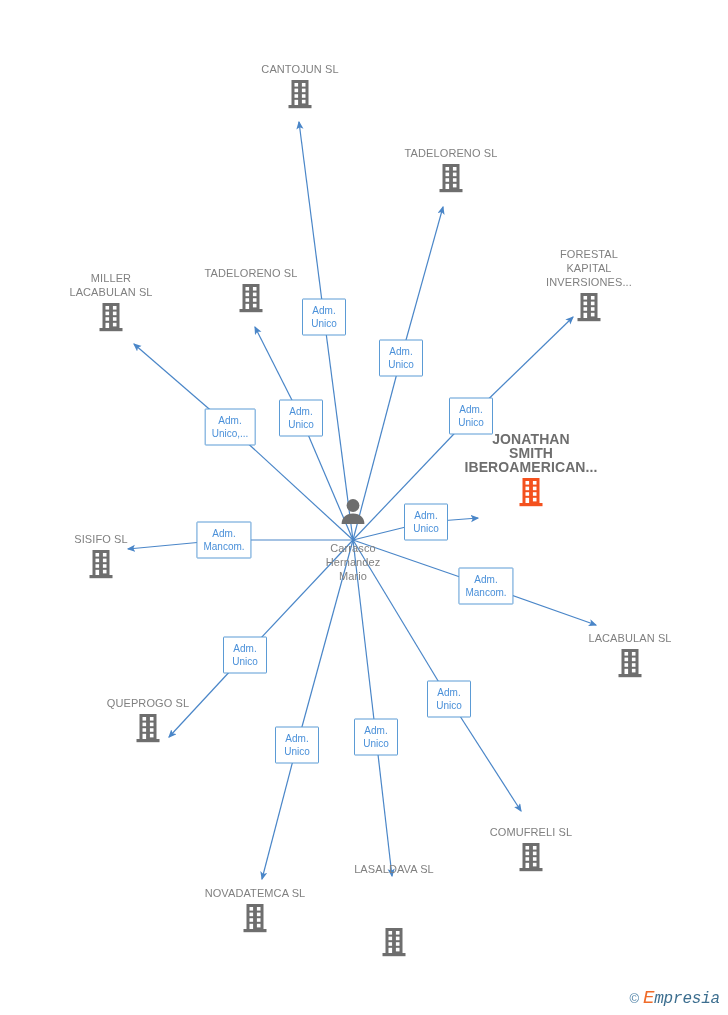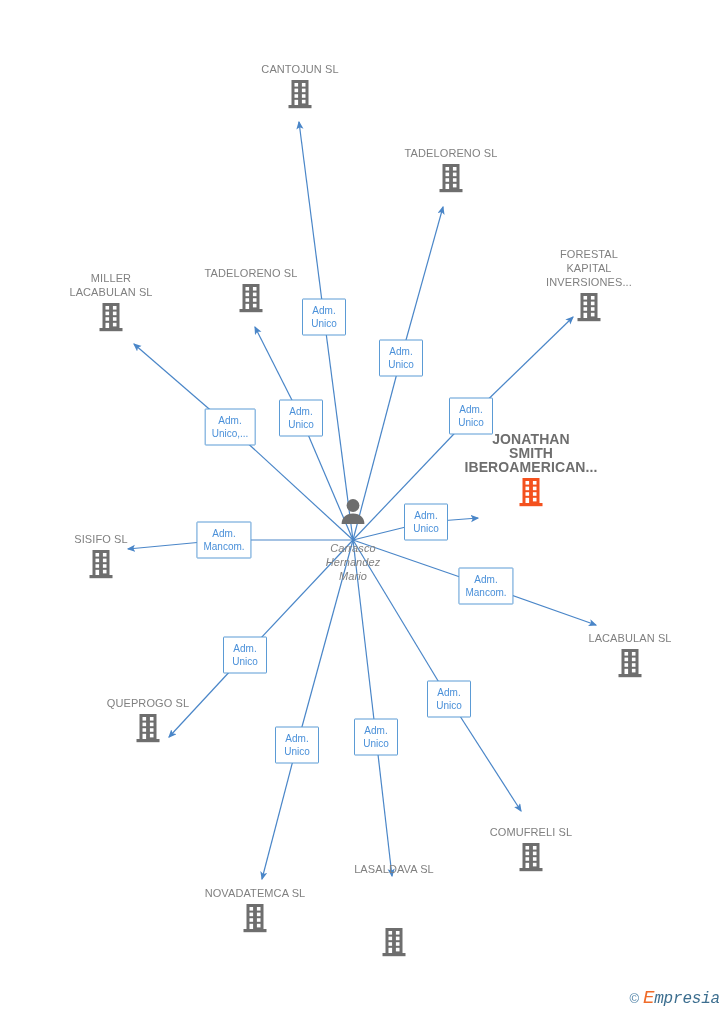--- a/index.html
+++ b/index.html
@@ -40,21 +40,21 @@
     color: #808080;
     font-size: 11px;
     line-height: 14px;
     text-align: center;
     letter-spacing: 0.1px;
     white-space: pre-line;
   }
   .node.company .label { order: 0; margin-bottom: 2px; }
   .node.company .glyph { order: 1; }
   .node.person .glyph { order: 0; }
-  .node.person .label { order: 1; margin-top: 14px; font-style: italic; }
+  .node.person .label { order: 1; margin-top: 14px; }
 
   .node.highlight .label {
     color: #6e6e6e;
     font-weight: bold;
     font-size: 14px;
   }
 
   .glyph {
     display: block;
     line-height: 0;

